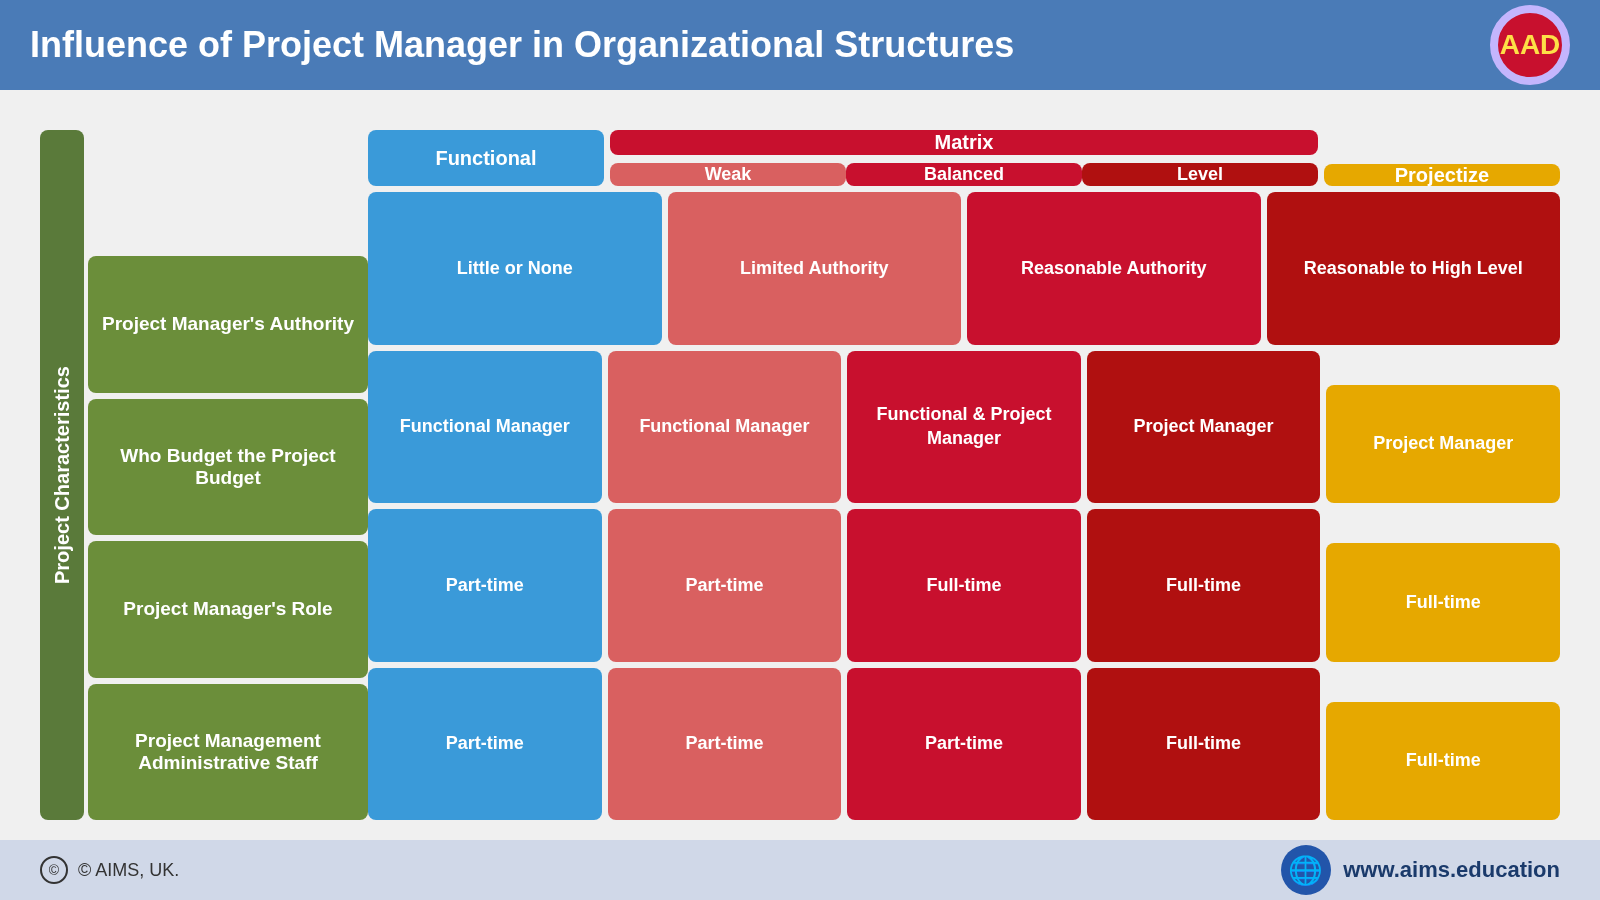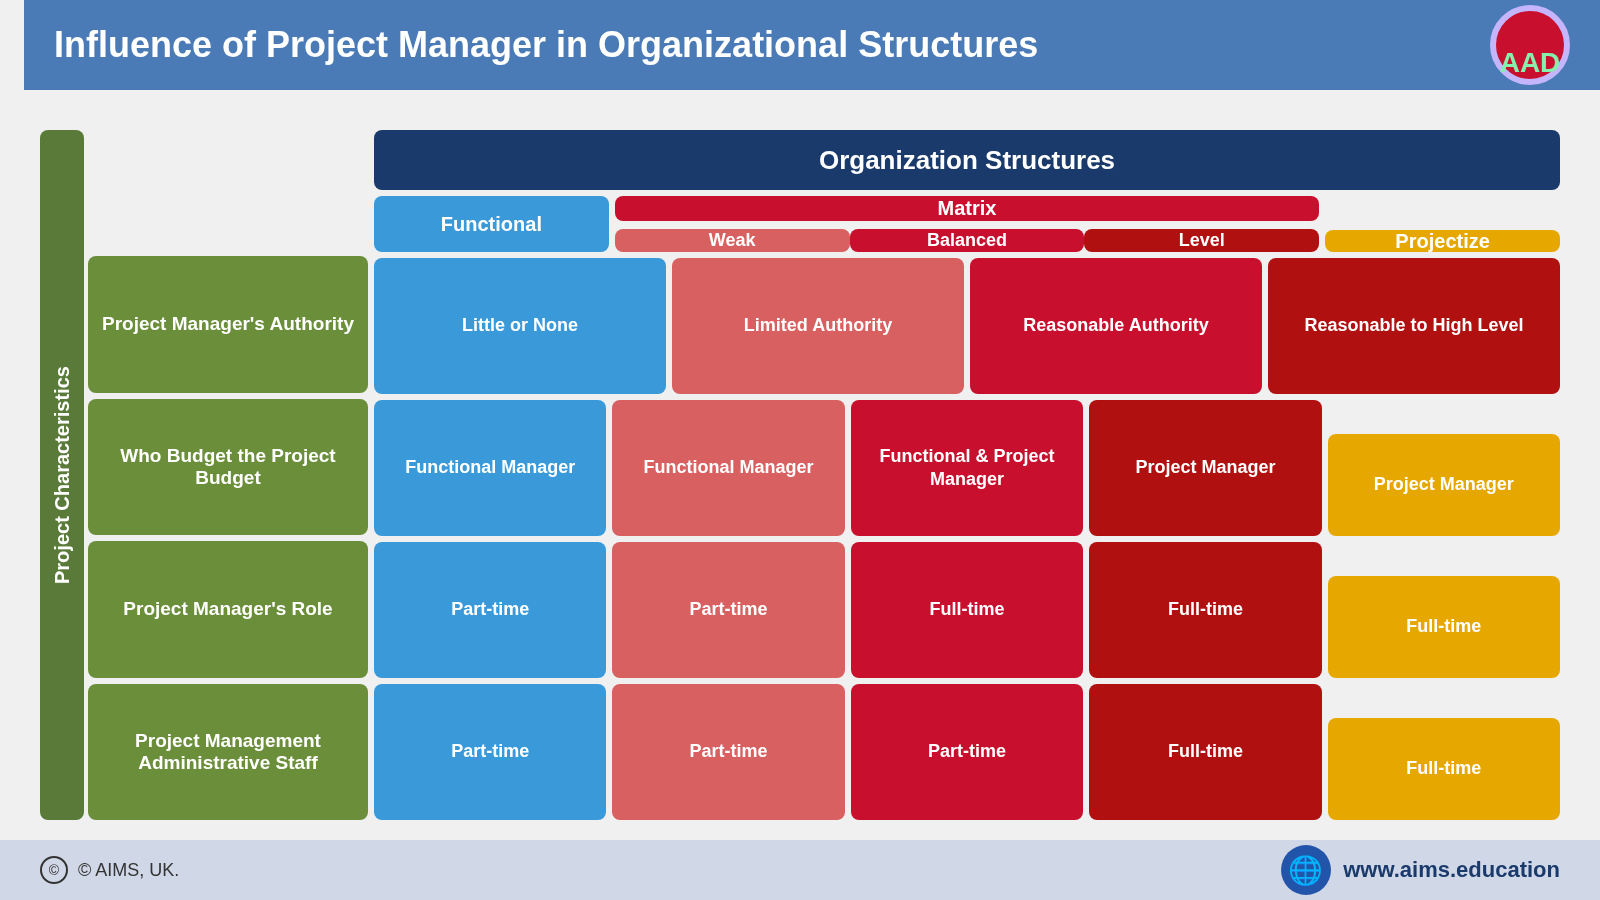--- a/index.html
+++ b/index.html
@@ -12,37 +12,36 @@
     }
 
     
     .header {
       background: #4a7bb7;
       padding: 18px 30px;
       display: flex;
       align-items: center;
       justify-content: space-between;
       height: 90px;
-      margin-left: 24px;
     }
     .header-title {
       color: white;
       font-size: 36px;
       font-weight: bold;
     }
     .logo {
       width: 80px;
       height: 80px;
       background: #c8102e;
       border-radius: 50%;
-      border: 6px solid #c4b5fd;
-      display: flex;
-      align-items: flex-end;
-      justify-content: center;
-      color: #86efac;
+      border: 8px solid #c4b5fd;
+      display: flex;
+      align-items: center;
+      justify-content: center;
+      color: #fde047;
       font-weight: bold;
       font-size: 28px;
       position: relative;
     }
 
     
     .content {
       padding: 40px 40px 20px 40px;
       height: calc(900px - 90px - 60px);
       display: flex;
@@ -77,21 +76,20 @@
       width: 44px;
       border-radius: 8px;
     }
 
     
     .row-labels {
       display: flex;
       flex-direction: column;
       gap: 6px;
       width: 280px;
-      margin-right: 6px;
     }
     .row-label-header-spacer {
       height: 120px; 
     }
     .row-label-cell {
       background: #6b8e3a;
       color: white;
       font-size: 19px;
       font-weight: bold;
       text-align: center;
@@ -253,21 +251,20 @@
       <div class="row-label-header-spacer"></div>
 
       <div class="row-label-cell">Project Manager's Authority</div>
       <div class="row-label-cell">Who Budget the Project Budget</div>
       <div class="row-label-cell">Project Manager's Role</div>
       <div class="row-label-cell">Project Management Administrative Staff</div>
     </div>
 
     <div class="data-grid">
 
-      <div class="org-header">Organization Structures</div>
 
       <div class="col-headers">
 
         <div class="cell bg-blue col-functional" style="font-size:20px;">Functional</div>
 
         <div style="flex:3; display:flex; flex-direction:column; gap:6px;">
           <div class="matrix-top" style="height:24px; font-size:20px;">Matrix</div>
           <div class="matrix-sub-headers">
             <div class="cell bg-red-light col-weak">Weak</div>
             <div class="cell bg-red col-balanced">Balanced</div>

